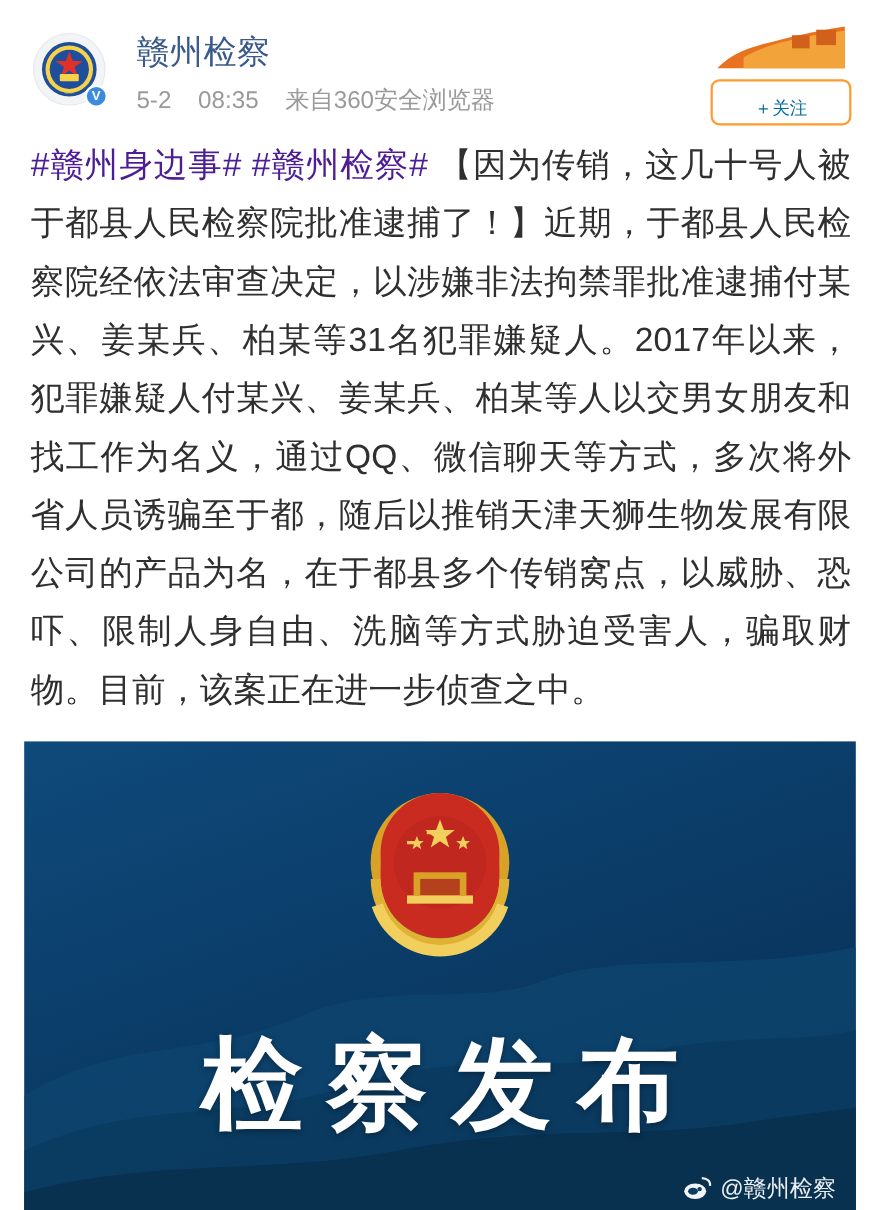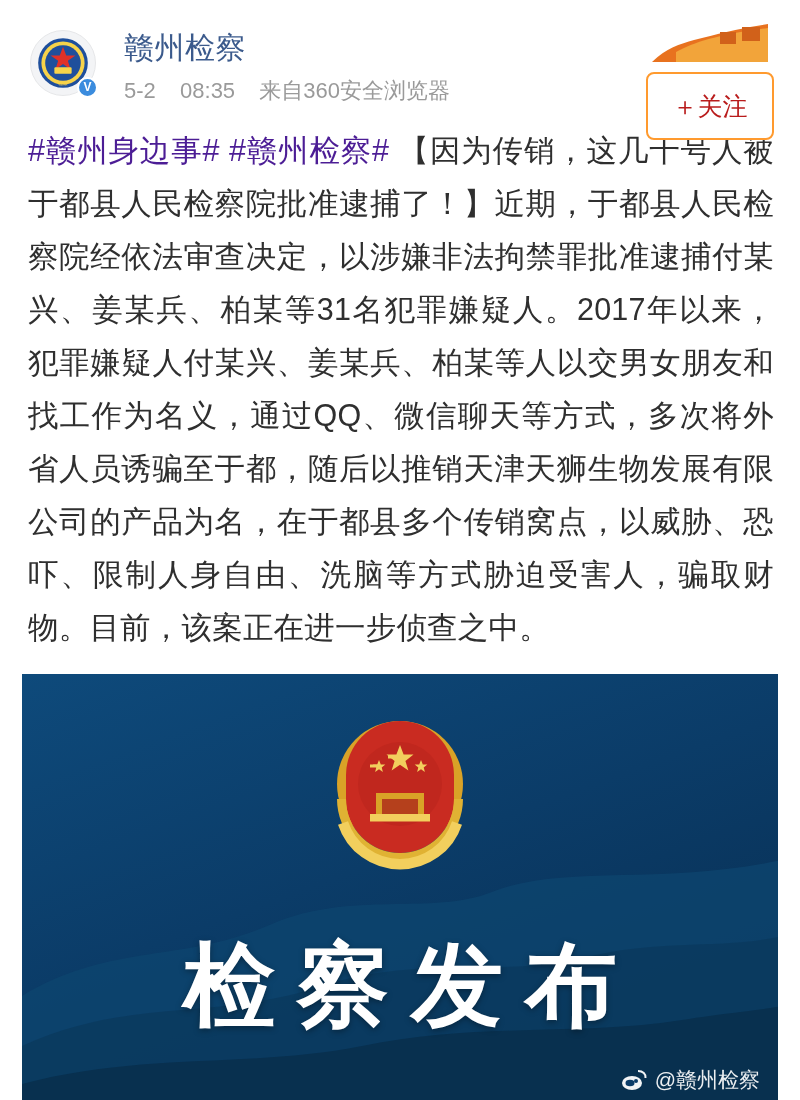--- a/index.html
+++ b/index.html
@@ -109,26 +109,26 @@
   }
   .flag {
     position: relative;
     height: 52px;
     margin-bottom: 2px;
   }
   .flag svg { display: block; margin: 0 auto; }
   .follow-btn {
     display: block;
     width: 128px;
-    height: 68px;
+    height: 42px;
     line-height: 50px;
     border: 2px solid #ff9a2e;
     border-radius: 8px;
-    color: #b91c1c;
-    font-size: 25px;
+    color: #0369a1;
+    font-size: 16px;
     box-sizing: border-box;
     background: #fff;
     white-space: nowrap;
     cursor: pointer;
   }
 
   
   .content {
     padding: 14px 26px 0 28px;
     font-size: 30.5px;

